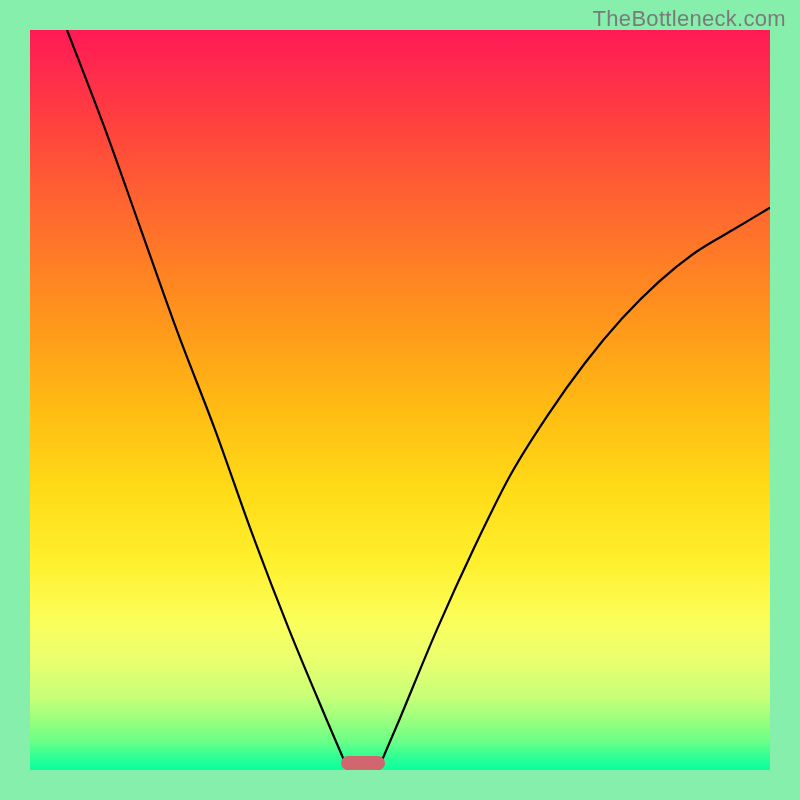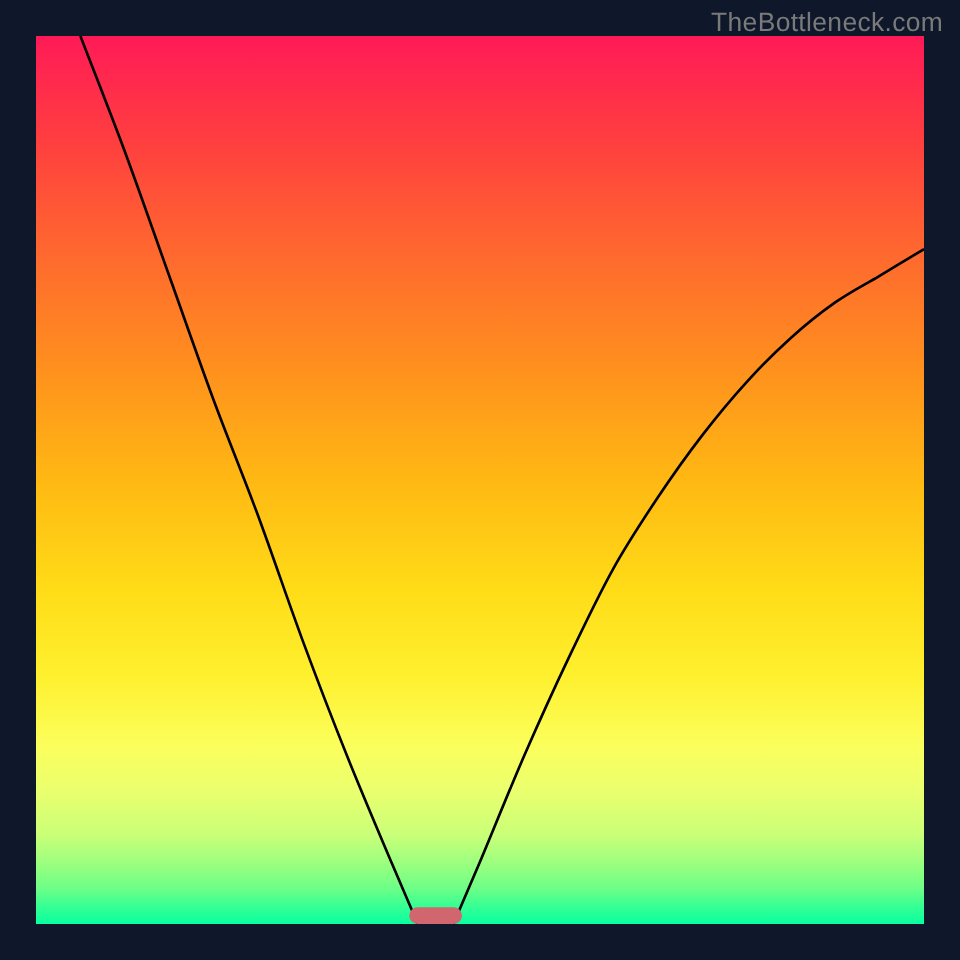--- a/index.html
+++ b/index.html
@@ -8,21 +8,21 @@
     width: 800px;
     height: 800px;
     overflow: hidden;
     background: #000;
     font-family: Arial, Helvetica, sans-serif;
   }
   .outer {
     position: relative;
     width: 800px;
     height: 800px;
-    background: #0f172a;
+    background: #86efac;
   }
   .plot-area {
     position: absolute;
     left: 30px;
     top: 30px;
     width: 740px;
     height: 740px;
     
     background: linear-gradient(
       to bottom,

